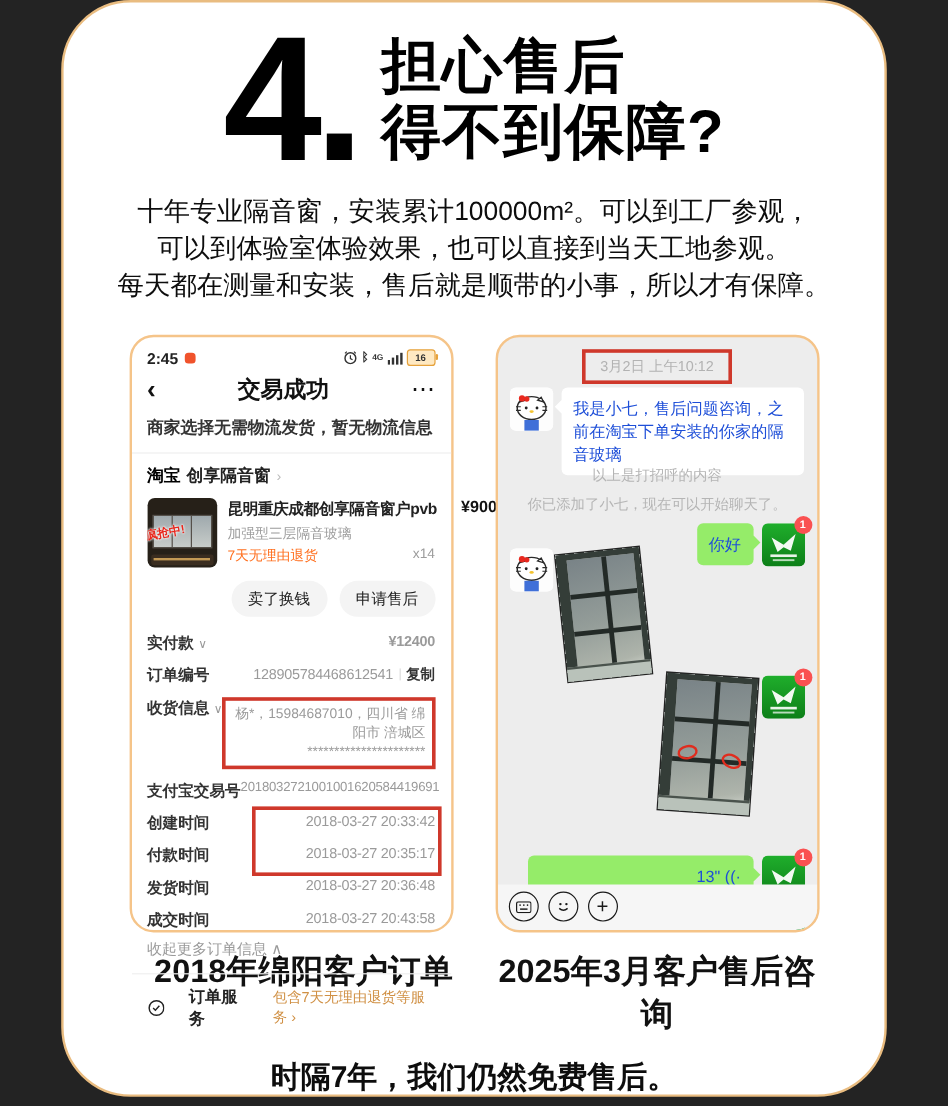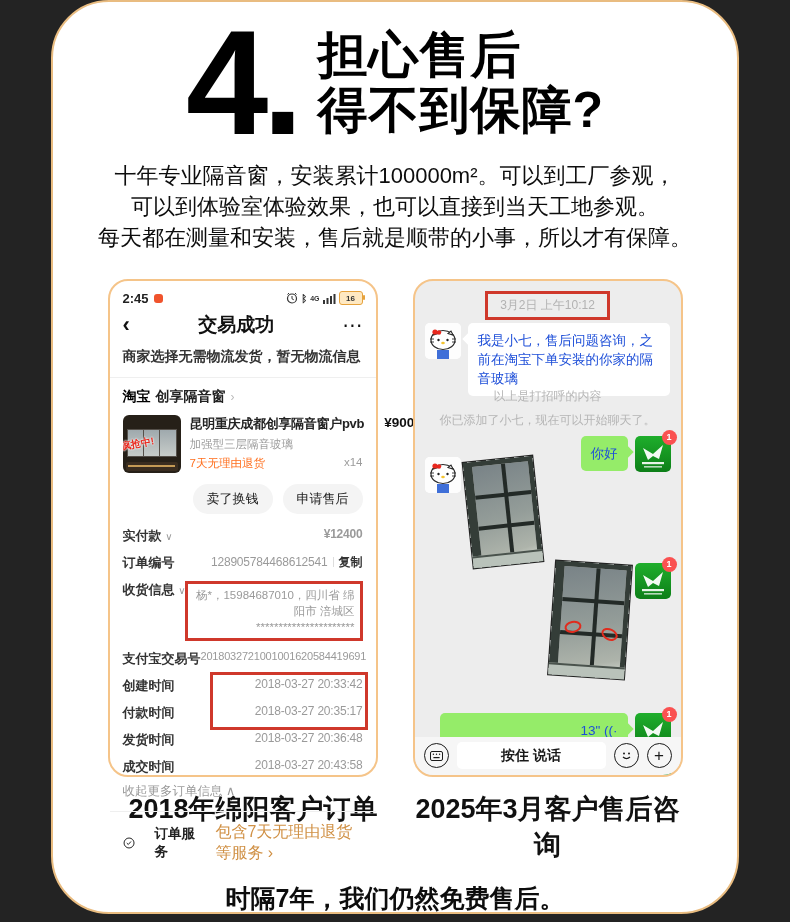--- a/index.html
+++ b/index.html
@@ -77,21 +77,21 @@
   .val-big{font-size:16px;font-weight:800;color:#111;letter-spacing:0;}
   .copy-wrap{display:flex;align-items:center;gap:5px;}
   .copy-div{width:1px;height:10px;background:#ddd;}
   .copy{font-size:12px;color:#333;font-weight:600;}
   .addr-box{border:3px solid #cf382b;padding:3px 5px;width:162px;text-align:right;font-size:11.5px;color:#9a9a9a;line-height:16px;}
   .pair{position:relative;}
   .pair-redbox{position:absolute;right:-5px;top:-5px;width:152px;height:52px;border:3px solid #cf382b;pointer-events:none;}
   .collapse{font-size:12.5px;color:#9a9a9a;margin-top:-2px;}
   .svc-row{display:flex;align-items:center;margin-top:10px;gap:20px;}
   .svc-lab{font-size:13.5px;font-weight:700;color:#222;}
-  .svc-val{margin-left:auto;font-size:16px;color:#d09044;}
+  .svc-val{margin-left:auto;font-size:12px;color:#d09044;}
   
   .chat{background:#ededed;overflow:hidden;}
   .ts-wrap{position:absolute;top:10px;left:0;right:0;text-align:center;}
   .ts{display:inline-block;border:3px solid #cf382b;padding:3px 12px;font-size:12px;color:#b2b2b2;}
   .crow{position:absolute;display:flex;gap:7px;align-items:flex-start;}
   .crow.left{left:10px;}
   .crow.right{right:10px;flex-direction:row;}
   .avatar{width:36px;height:36px;border-radius:5px;flex-shrink:0;position:relative;background:#fff;overflow:visible;}
   .avatar svg{border-radius:5px;display:block;}
   .badge{position:absolute;top:-6px;right:-6px;width:15px;height:15px;border-radius:50%;background:#fa5151;
@@ -384,21 +384,20 @@
         <div class="inputbar">
           <span class="circle-icon">
             <svg width="13" height="10" viewBox="0 0 13 10">
                 <rect x="0.5" y="0.5" width="12" height="9" rx="1.5" fill="none" stroke="#1a1a1a" stroke-width="1"></rect>
                 <circle cx="3.4" cy="3.2" r="0.7" fill="#1a1a1a"></circle>
                 <circle cx="6.5" cy="3.2" r="0.7" fill="#1a1a1a"></circle>
                 <circle cx="9.6" cy="3.2" r="0.7" fill="#1a1a1a"></circle>
                 <rect x="3.4" y="6" width="6.2" height="1.2" fill="#1a1a1a"></rect>
               </svg>
           </span>
-          <span class="holdtalk">按住 说话</span>
           <span class="circle-icon">
             <svg width="15" height="15" viewBox="0 0 15 15">
                 <circle cx="5" cy="5.4" r="1" fill="#1a1a1a"></circle>
                 <circle cx="10" cy="5.4" r="1" fill="#1a1a1a"></circle>
                 <path d="M4 9q3.5 3.2 7 0" fill="none" stroke="#1a1a1a" stroke-width="1.2"></path>
               </svg>
           </span>
           <span class="circle-icon">
               <span class="plus-glyph">+</span>
             </span>

